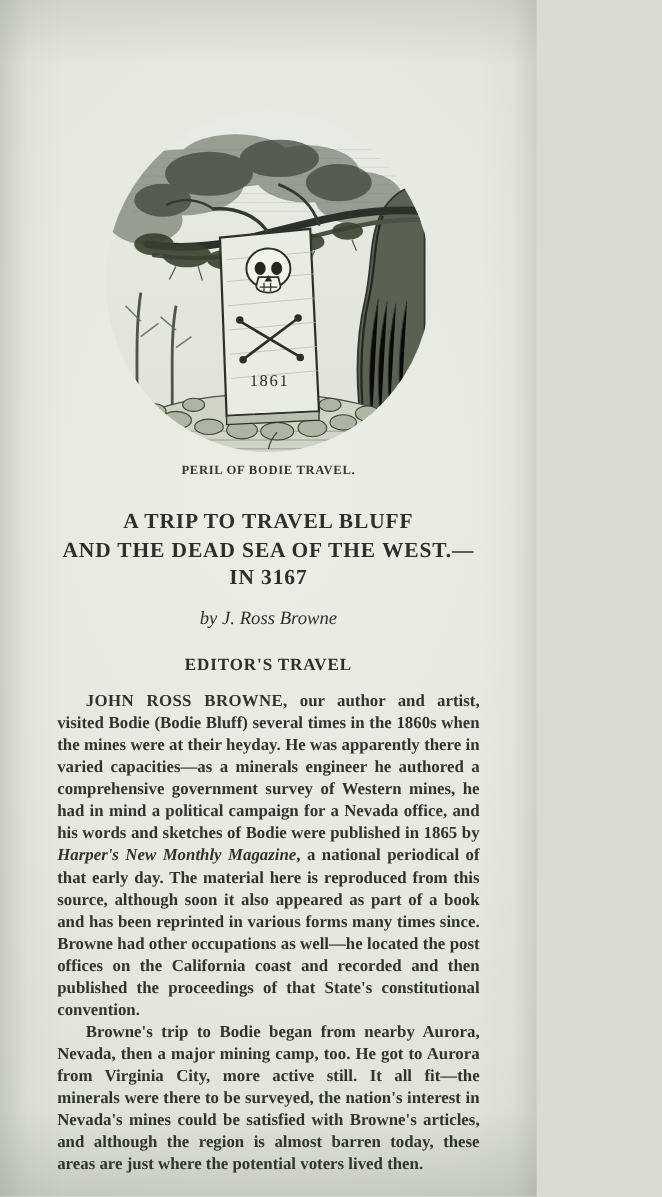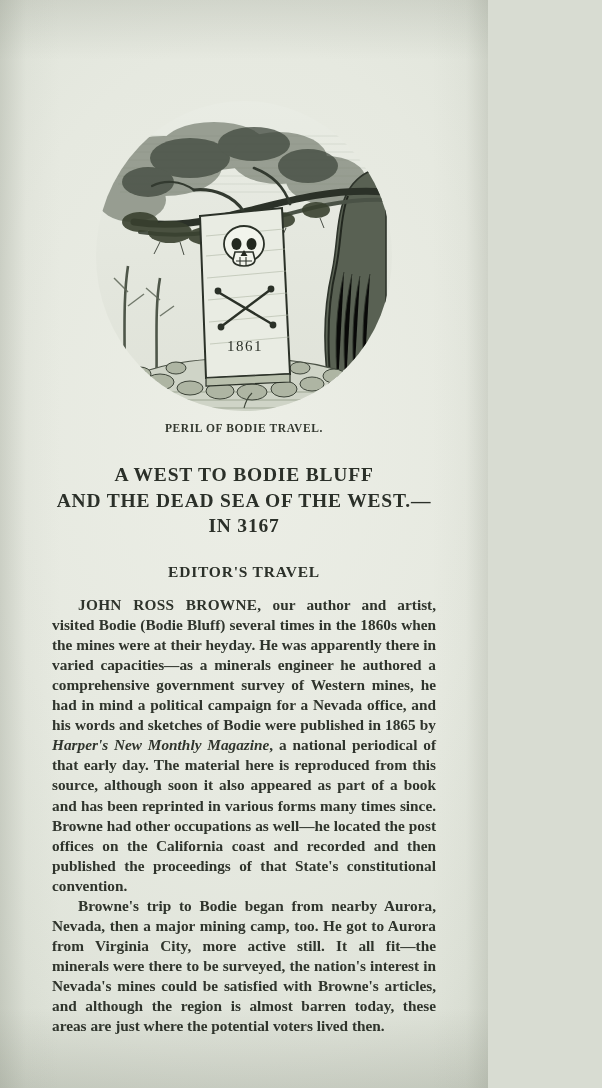--- a/index.html
+++ b/index.html
@@ -270,24 +270,25 @@
               <path d="M150 312 c2 -8 5 -12 8 -15"></path>
             </g>
           </g>
         </svg>
       </div>
     </div>
 
     <div class="caption">PERIL OF BODIE TRAVEL.</div>
 
     <h1 class="title">
-      <span>A WEST TO BODIE BLUFF</span><br>
+      <span>A TRIP TO TRAVEL BLUFF</span><br>
       <span>AND THE DEAD SEA OF THE WEST.—IN 3167</span>
     </h1>
 
+    <div class="byline">by J. Ross Browne</div>
 
     <h2 class="section-head">EDITOR'S TRAVEL</h2>
 
     <div class="body-text">
       <p><span class="smallcaps">JOHN ROSS BROWNE,</span><span> our author and artist, visited Bodie (Bodie Bluff) several times in the 1860s when the mines were at their heyday. He was apparently there in varied capacities—as a minerals engineer he authored a comprehensive government survey of Western mines, he had in mind a political campaign for a Nevada office, and his words and sketches of Bodie were published in 1865 by </span><em>Harper's New Monthly Magazine</em><span>, a national periodical of that early day. The material here is reproduced from this source, although soon it also appeared as part of a book and has been reprinted in various forms many times since. Browne had other occupations as well—he located the post offices on the California coast and recorded and then published the proceedings of that State's constitutional convention.</span></p>
       <p>Browne's trip to Bodie began from nearby Aurora, Nevada, then a major mining camp, too. He got to Aurora from Virginia City, more active still. It all fit—the minerals were there to be surveyed, the nation's interest in Nevada's mines could be satisfied with Browne's articles, and although the region is almost barren today, these areas are just where the potential voters lived then.</p>
     </div>
 
   </div>
 </div>

